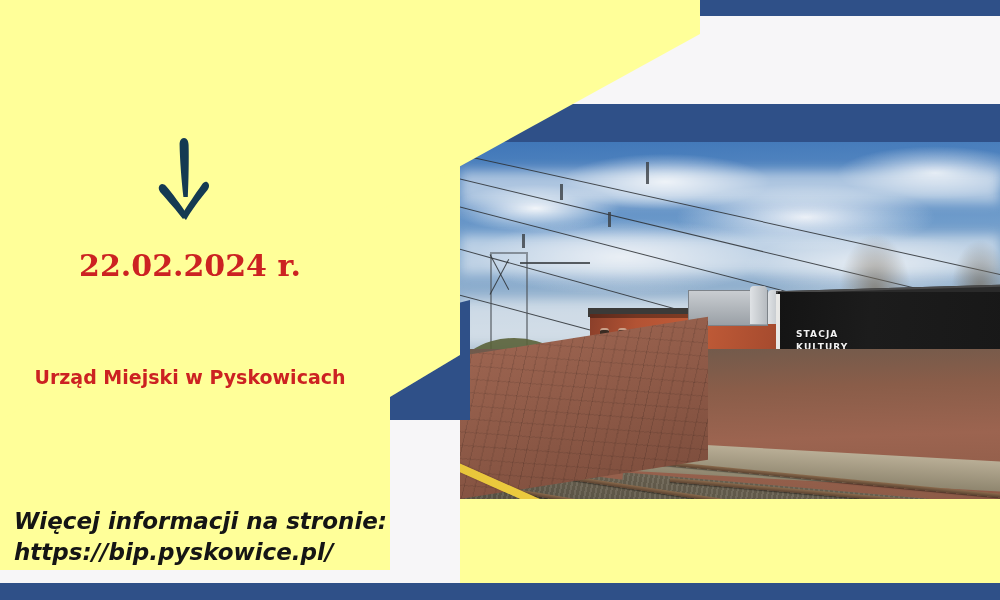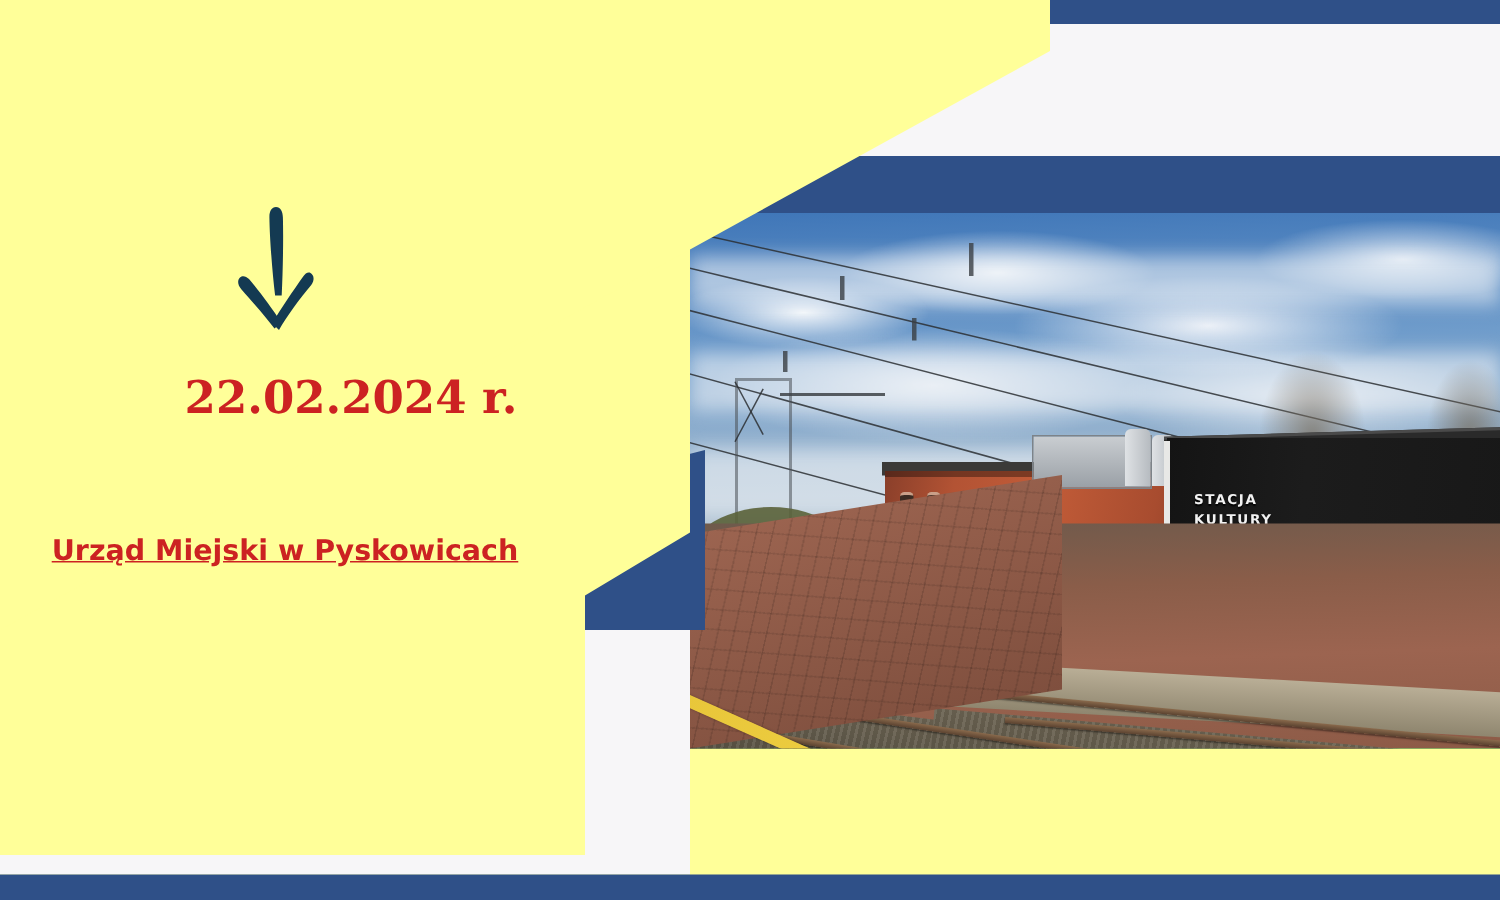--- a/index.html
+++ b/index.html
@@ -193,29 +193,29 @@
     line-height:45px;
     letter-spacing:-.3px;
     text-shadow:1px 1px 0 rgba(255,255,255,.35);
   }
   .title div{white-space:nowrap;}
 
   .arrow{position:absolute;left:150px;top:135px;width:80px;height:90px;}
 
   .date{
     position:absolute;left:0;top:248px;width:380px;text-align:center;
-    color:#cc2222;font-family:"DejaVu Serif",serif;font-weight:700;font-size:30px;margin-left:44px;
+    color:#cc2222;font-family:"DejaVu Serif",serif;font-weight:700;font-size:30px;
   }
   .time{
     position:absolute;left:0;top:300px;width:380px;text-align:center;
     color:#cc2222;font-family:"DejaVu Serif",serif;font-weight:700;font-size:30px;
   }
   .place{
-    position:absolute;left:0;top:356px;width:380px;text-align:center;
-    color:#cc2222;font-family:"DejaVu Sans",sans-serif;font-weight:700;font-size:19px;text-decoration:underline;
+    position:absolute;left:0;top:366px;width:380px;text-align:center;
+    color:#cc2222;font-family:"DejaVu Sans",sans-serif;font-weight:700;font-size:19px;
   }
   .more{
     position:absolute;left:14px;top:506px;width:430px;
     color:#151515;
     font-family:"DejaVu Sans",sans-serif;
     font-weight:700;font-style:italic;
     font-size:23px;line-height:31px;
   }
   .more div{white-space:nowrap;}
 </style>
@@ -317,14 +317,18 @@
     <svg width="80" height="90" viewBox="0 0 80 90">
       <path d="M34 3 C31 3 29.5 6 29.6 10 C29.8 24 31.5 46 33.4 62 L37.8 62 C38.6 46 39 24 38.6 10 C38.5 6 37 3 34 3 Z" fill="#143a52"></path>
       <path d="M10 50 C8 52 8.5 55 11 58 C18 66 27 76 33 84 L37.5 80 C31 70 22 58 16 51 C14 49 11.6 48.4 10 50 Z" fill="#143a52"></path>
       <path d="M57 47 C59.5 48.5 59.8 52 57.5 55 C50 64 41 76 36 85 L31.5 80.5 C37 71 46 58 52 49.5 C53.6 47.2 55.4 46.2 57 47 Z" fill="#143a52"></path>
     </svg>
   </div>
 
   <div class="date">22.02.2024 r.</div>
   <div class="place">Urząd Miejski w Pyskowicach</div>
 
+  <div class="more">
+    <div>Więcej informacji na stronie:</div>
+    <div>https://bip.pyskowice.pl/</div>
+  </div>
 
 </div>
 
 </body></html>

